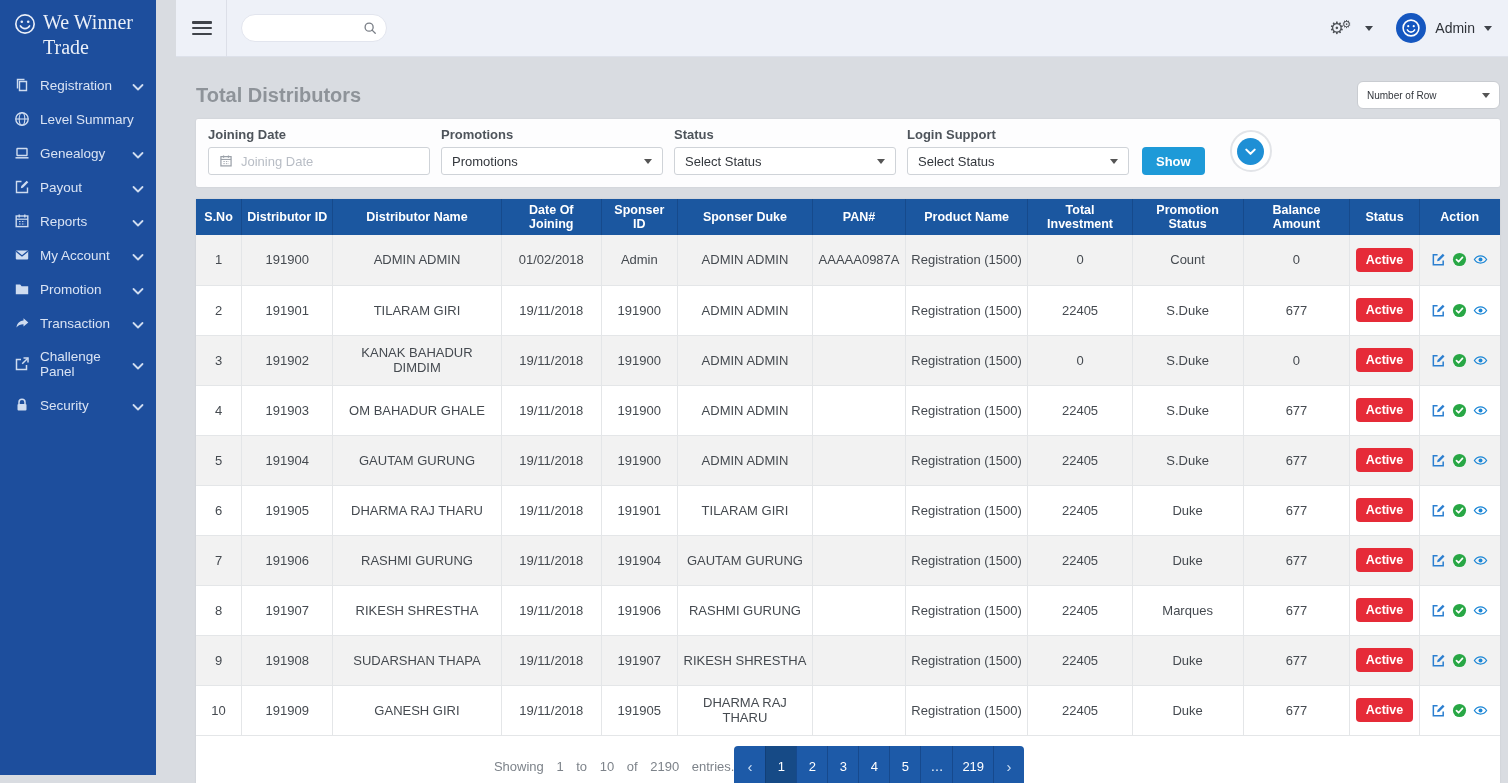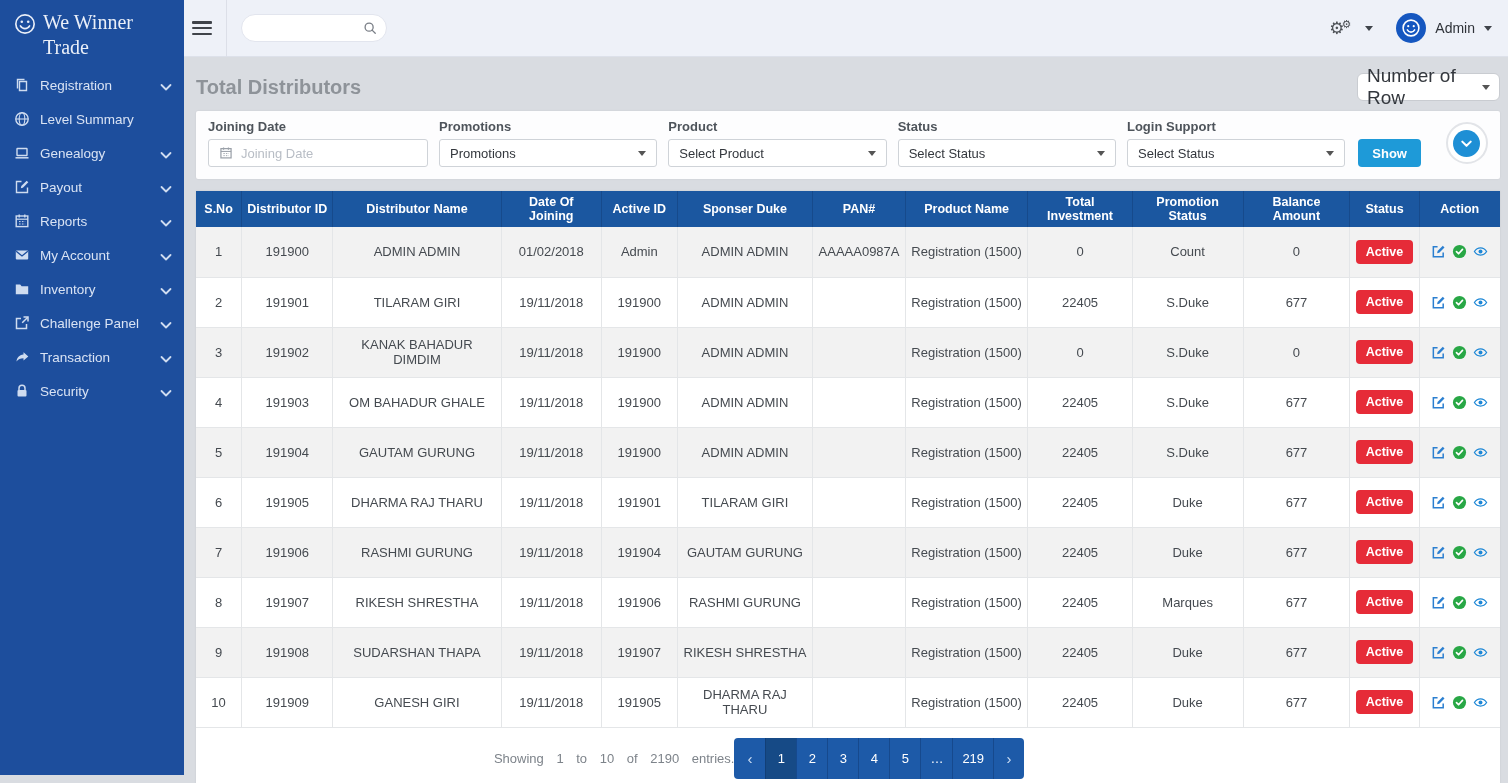--- a/index.html
+++ b/index.html
@@ -11,21 +11,21 @@
     --show-blue:#1e9ad8;
     --badge-red:#e62b38;
     --page-bg:#d9dce1;
     --topbar-bg:#eef1f8;
   }
   *{box-sizing:border-box;margin:0;padding:0}
   html,body{width:1508px;height:783px;overflow:hidden}
   body{font-family:"Liberation Sans","DejaVu Sans",sans-serif;background:var(--page-bg);position:relative}
 
   
-  .sidebar{position:absolute;left:0;top:0;bottom:8px;width:184px;background:var(--sb-bg);color:#d9e3f4;z-index:5}
+  .sidebar{position:absolute;left:0;top:0;bottom:8px;width:156px;background:var(--sb-bg);color:#d9e3f4;z-index:5}
   .logo{display:flex;align-items:flex-start;gap:7px;padding:10px 10px 8px 14px;font-family:"Liberation Serif","DejaVu Serif",serif;
         font-size:20px;color:#eaeff8;line-height:1.25;min-height:57px}
   .logo svg{width:22px;height:22px;flex:0 0 auto;margin-top:3px;color:#eaeff8}
   .menu{list-style:none}
   .menu-item{display:flex;align-items:center;gap:10px;padding:9px 14px;font-size:13.5px;cursor:pointer;color:#d9e3f4}
   .menu-item svg{width:16px;height:16px;flex:0 0 auto;color:#cfdcf0}
   .menu-item .chev{margin-left:auto;width:12px;height:12px}
   .menu-item.active{background:var(--sb-active);color:#fff;font-weight:bold}
   .menu-item.active svg{color:#fff}
 
@@ -42,24 +42,24 @@
   .tb-right{margin-left:auto;display:flex;align-items:center;gap:9px}
   .gears{font-size:17px;color:#4d5156;line-height:1;cursor:pointer;position:relative;padding-right:2px}
   .gears .small-gear{font-size:11px;position:relative;top:-6px;left:-3px}
   .caret{width:0;height:0;border-left:4px solid transparent;border-right:4px solid transparent;border-top:5px solid #3f434a;display:inline-block}
   .avatar{width:30px;height:30px;border-radius:50%;background:#1557c0;display:flex;align-items:center;justify-content:center;margin-left:14px;cursor:pointer}
   .avatar svg{width:22px;height:22px;color:#fff}
   .admin-label{font-size:14px;color:#2e3238}
 
   
   .content{position:absolute;left:176px;top:57px;right:0;bottom:0;padding:0 8px 0 20px}
-  .title-row{display:flex;justify-content:space-between;align-items:center;margin:16px 0 10px;height:28px}
+  .title-row{display:flex;justify-content:space-between;align-items:center;margin:24px 0 10px;height:28px}
   .page-title{font-size:20px;font-weight:bold;color:#8e9399}
   .rowcount-select{width:143px;height:28px;background:#fff;border:1px solid #c9ccd1;border-radius:6px;
-                   display:flex;align-items:center;justify-content:space-between;padding:0 9px;font-size:19px;color:#33373d;cursor:pointer}
+                   display:flex;align-items:center;justify-content:space-between;padding:0 9px;font-size:10px;color:#33373d;cursor:pointer}
   .rowcount-select .caret{border-top-color:#555}
 
   
   .filter-card{background:#fdfdfe;border-radius:2px;padding:8px 12px 12px;display:flex;gap:11px;align-items:flex-end;margin-bottom:12px;box-shadow:0 0 2px rgba(0,0,0,.08)}
   .fgroup{display:flex;flex-direction:column;width:222px}
   .fgroup label{font-size:13px;font-weight:bold;color:#4e545b;margin-bottom:5px}
   .ffield{height:28px;border:1px solid #cfd3d8;border-radius:3px;background:#fff;display:flex;align-items:center;
           justify-content:space-between;padding:0 10px;font-size:13px;color:#33373d;cursor:pointer}
   .ffield .caret{border-top-color:#555;border-left-width:4px;border-right-width:4px}
   .ffield.date{justify-content:flex-start;gap:8px;cursor:text}
@@ -193,49 +193,49 @@
             <path d="M3.5 6l4.5 4.5L12.5 6" fill="none" stroke="currentColor" stroke-width="1.8" stroke-linecap="round" stroke-linejoin="round"></path>
           </svg>
         </span>
       </li>
       <li class="menu-item">
         <span style="display: inline-flex;">
           <svg viewBox="0 0 16 16">
             <path d="M1.8 3.5h4.4l1.4 1.8h6.6v8H1.8z" fill="currentColor"></path>
           </svg>
         </span>
-        <span>Inventory</span>
+        <span>Promotion</span>
+        <span class="chev" style="display: inline-flex;">
+          <svg viewBox="0 0 16 16">
+            <path d="M3.5 6l4.5 4.5L12.5 6" fill="none" stroke="currentColor" stroke-width="1.8" stroke-linecap="round" stroke-linejoin="round"></path>
+          </svg>
+        </span>
+      </li>
+      <li class="menu-item">
+        <span style="display: inline-flex;">
+          <svg viewBox="0 0 16 16">
+            <path d="M9.5 3.2v2.4C5 6.1 3 8.9 2.5 12.4c1.8-2.2 3.9-3.2 7-3.2v2.4l4.8-4.2z" fill="currentColor"></path>
+          </svg>
+        </span>
+        <span>Transaction</span>
         <span class="chev" style="display: inline-flex;">
           <svg viewBox="0 0 16 16">
             <path d="M3.5 6l4.5 4.5L12.5 6" fill="none" stroke="currentColor" stroke-width="1.8" stroke-linecap="round" stroke-linejoin="round"></path>
           </svg>
         </span>
       </li>
       <li class="menu-item">
         <span style="display: inline-flex;">
           <svg viewBox="0 0 16 16">
             <path d="M12.5 9v4.5h-10v-10H7" fill="none" stroke="currentColor" stroke-width="1.5"></path>
             <path d="M9.5 2h4.5v4.5" fill="none" stroke="currentColor" stroke-width="1.5"></path>
             <path d="M13.8 2.2L8.2 7.8" stroke="currentColor" stroke-width="1.5"></path>
           </svg>
         </span>
         <span>Challenge Panel</span>
-        <span class="chev" style="display: inline-flex;">
-          <svg viewBox="0 0 16 16">
-            <path d="M3.5 6l4.5 4.5L12.5 6" fill="none" stroke="currentColor" stroke-width="1.8" stroke-linecap="round" stroke-linejoin="round"></path>
-          </svg>
-        </span>
-      </li>
-      <li class="menu-item">
-        <span style="display: inline-flex;">
-          <svg viewBox="0 0 16 16">
-            <path d="M9.5 3.2v2.4C5 6.1 3 8.9 2.5 12.4c1.8-2.2 3.9-3.2 7-3.2v2.4l4.8-4.2z" fill="currentColor"></path>
-          </svg>
-        </span>
-        <span>Transaction</span>
         <span class="chev" style="display: inline-flex;">
           <svg viewBox="0 0 16 16">
             <path d="M3.5 6l4.5 4.5L12.5 6" fill="none" stroke="currentColor" stroke-width="1.8" stroke-linecap="round" stroke-linejoin="round"></path>
           </svg>
         </span>
       </li>
       <li class="menu-item">
         <span style="display: inline-flex;">
           <svg viewBox="0 0 16 16">
             <path d="M5 7V5.2a3 3 0 0 1 6 0V7" fill="none" stroke="currentColor" stroke-width="1.5"></path>
@@ -306,27 +306,20 @@
       </div>
     </div>
     <div class="fgroup">
       <label>Promotions</label>
       <div class="ffield">
         <span>Promotions</span>
         <span class="caret"></span>
       </div>
     </div>
     <div class="fgroup">
-      <label>Product</label>
-      <div class="ffield">
-        <span>Select Product</span>
-        <span class="caret"></span>
-      </div>
-    </div>
-    <div class="fgroup">
       <label>Status</label>
       <div class="ffield">
         <span>Select Status</span>
         <span class="caret"></span>
       </div>
     </div>
     <div class="fgroup">
       <label>Login Support</label>
       <div class="ffield">
         <span>Select Status</span>
@@ -359,21 +352,21 @@
           <col style="width:8.2%">
           <col style="width:5.3%">
           <col style="width:6.2%">
       </colgroup>
       <thead>
           <tr id="table-head-row">
             <th>S.No</th>
             <th>Distributor ID</th>
             <th>Distributor Name</th>
             <th>Date Of Joining</th>
-            <th>Active ID</th>
+            <th>Sponser ID</th>
             <th>Sponser Duke</th>
             <th>PAN#</th>
             <th>Product Name</th>
             <th>Total Investment</th>
             <th>Promotion Status</th>
             <th>Balance Amount</th>
             <th>Status</th>
             <th>Action</th>
           </tr>
         </thead>

